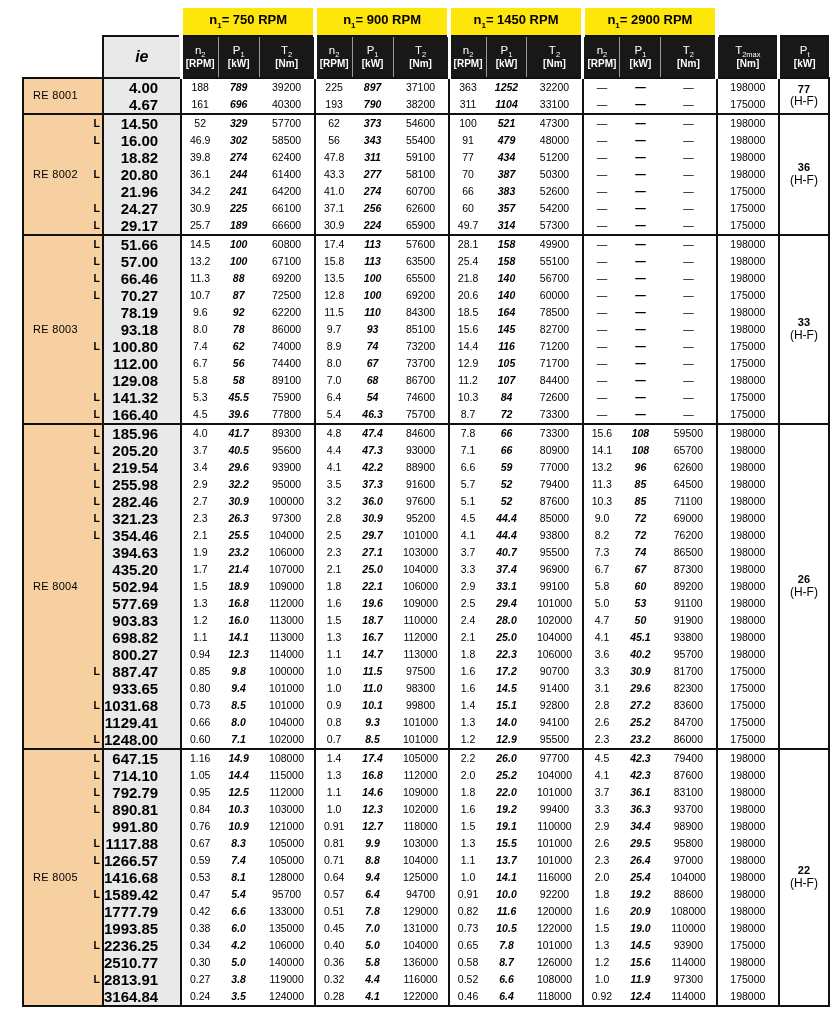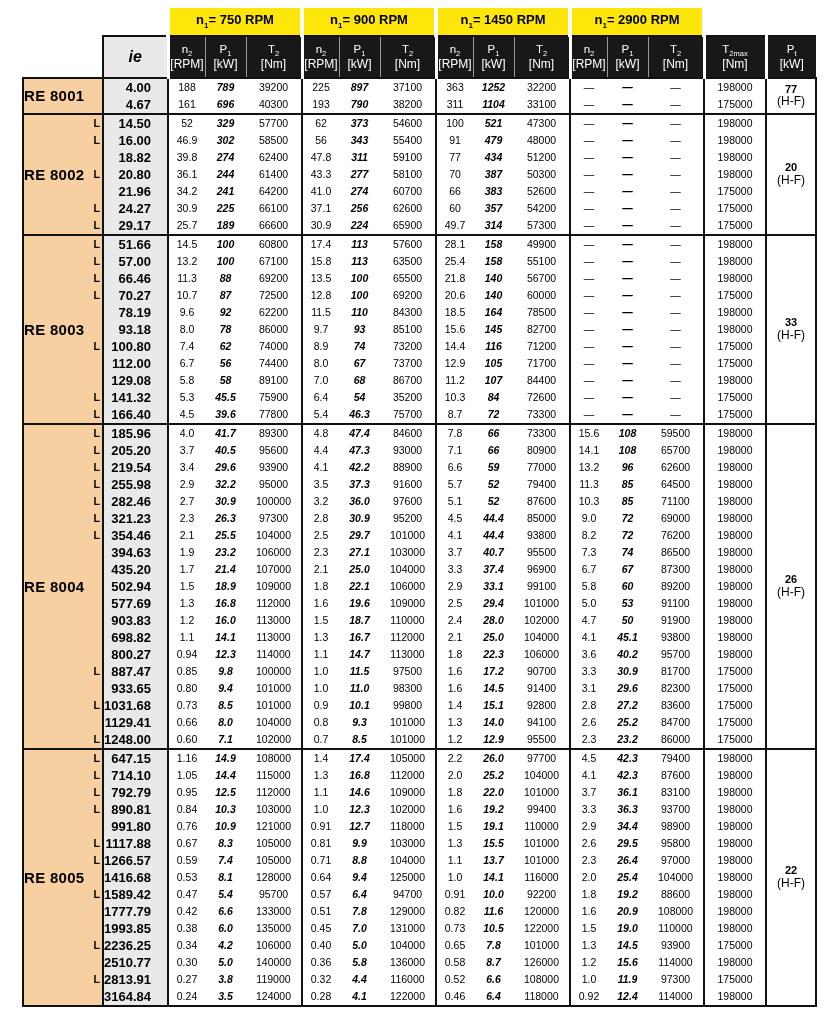--- a/index.html
+++ b/index.html
@@ -14,34 +14,34 @@
   .blank{background:transparent;border:none;}
   
   .yellow{background:var(--yellow);font-weight:bold;font-size:13px;text-align:center;
           height:27px;border-left:4px solid #fff;border-right:4px solid #fff;}
   .yellow sub{font-size:8px;}
   
   .hdr{background:var(--hdr);color:#fff;text-align:center;height:40px;
        border-top:2px solid var(--bd);border-bottom:2px solid var(--bd);}
   .hdr .sym{font-size:11.5px;font-weight:normal;}
   .hdr .sym sub{font-size:7.5px;}
-  .hdr .unit{font-size:12px;font-weight:normal;}
+  .hdr .unit{font-size:10px;font-weight:bold;}
   .hdr-ie{background:var(--iegray);color:#000;border-left:2px solid var(--bd);
           font-weight:bold;font-style:italic;font-size:16px;margin-left:32px;}
   .sepg{border-left:3px solid #ffffff;}
   .sept{border-left:1px solid #9a9a9a;}
   
   tr.g-top td{border-top:2px solid var(--bd);}
   tr.b-last td{border-bottom:2px solid var(--bd);}
   .glabel{background:var(--peach);border-left:2px solid var(--bd);
           border-top:2px solid var(--bd);border-bottom:2px solid var(--bd);
-          font-weight:bold;font-size:15px;letter-spacing:.3px;}
+          font-weight:normal;font-size:11px;text-align:center;letter-spacing:.3px;}
   .flag{background:var(--peach);font-weight:bold;font-size:10.5px;text-align:right;padding-right:2px;}
   .cie{background:var(--iegray);border-left:2px solid var(--bd);border-right:2px solid var(--bd);
-       font-weight:bold;font-size:13px;text-align:right;padding-right:16px;}
+       font-weight:bold;font-size:15px;text-align:right;padding-right:22px;}
   .d{text-align:center;}
   .cp{font-weight:bold;font-style:italic;}
   .gs{border-left:2px solid var(--bd);}
   .ctm{border-left:2px solid var(--bd);border-right:2px solid var(--bd);text-align:center;}
   .cpt{border-right:2px solid var(--bd);border-top:2px solid var(--bd);
        border-bottom:2px solid var(--bd);text-align:center;font-size:11px;white-space:normal;}
   .cpt .num{font-weight:bold;}
   .cpt .note{font-size:12px;}
 </style>
 </head>
@@ -187,21 +187,21 @@
           <td class="d cp">373</td>
           <td class="d">54600</td>
           <td class="d  gs">100</td>
           <td class="d cp">521</td>
           <td class="d">47300</td>
           <td class="d  gs">—</td>
           <td class="d cp">—</td>
           <td class="d">—</td>
           <td class="ctm">198000</td>
           <td class="cpt" rowspan="7">
-            <div class="num">20</div>
+            <div class="num">36</div>
             <div class="note">(H-F)</div>
           </td>
         </tr>
         <tr>
           <td class="flag">L</td>
           <td class="cie">16.00</td>
           <td class="d  gs">46.9</td>
           <td class="d cp">302</td>
           <td class="d">58500</td>
           <td class="d  gs">56</td>
@@ -459,21 +459,21 @@
           <td class="ctm">198000</td>
         </tr>
         <tr>
           <td class="flag">L</td>
           <td class="cie">141.32</td>
           <td class="d  gs">5.3</td>
           <td class="d cp">45.5</td>
           <td class="d">75900</td>
           <td class="d  gs">6.4</td>
           <td class="d cp">54</td>
-          <td class="d">35200</td>
+          <td class="d">74600</td>
           <td class="d  gs">10.3</td>
           <td class="d cp">84</td>
           <td class="d">72600</td>
           <td class="d  gs">—</td>
           <td class="d cp">—</td>
           <td class="d">—</td>
           <td class="ctm">175000</td>
         </tr>
         <tr>
           <td class="flag">L</td>

